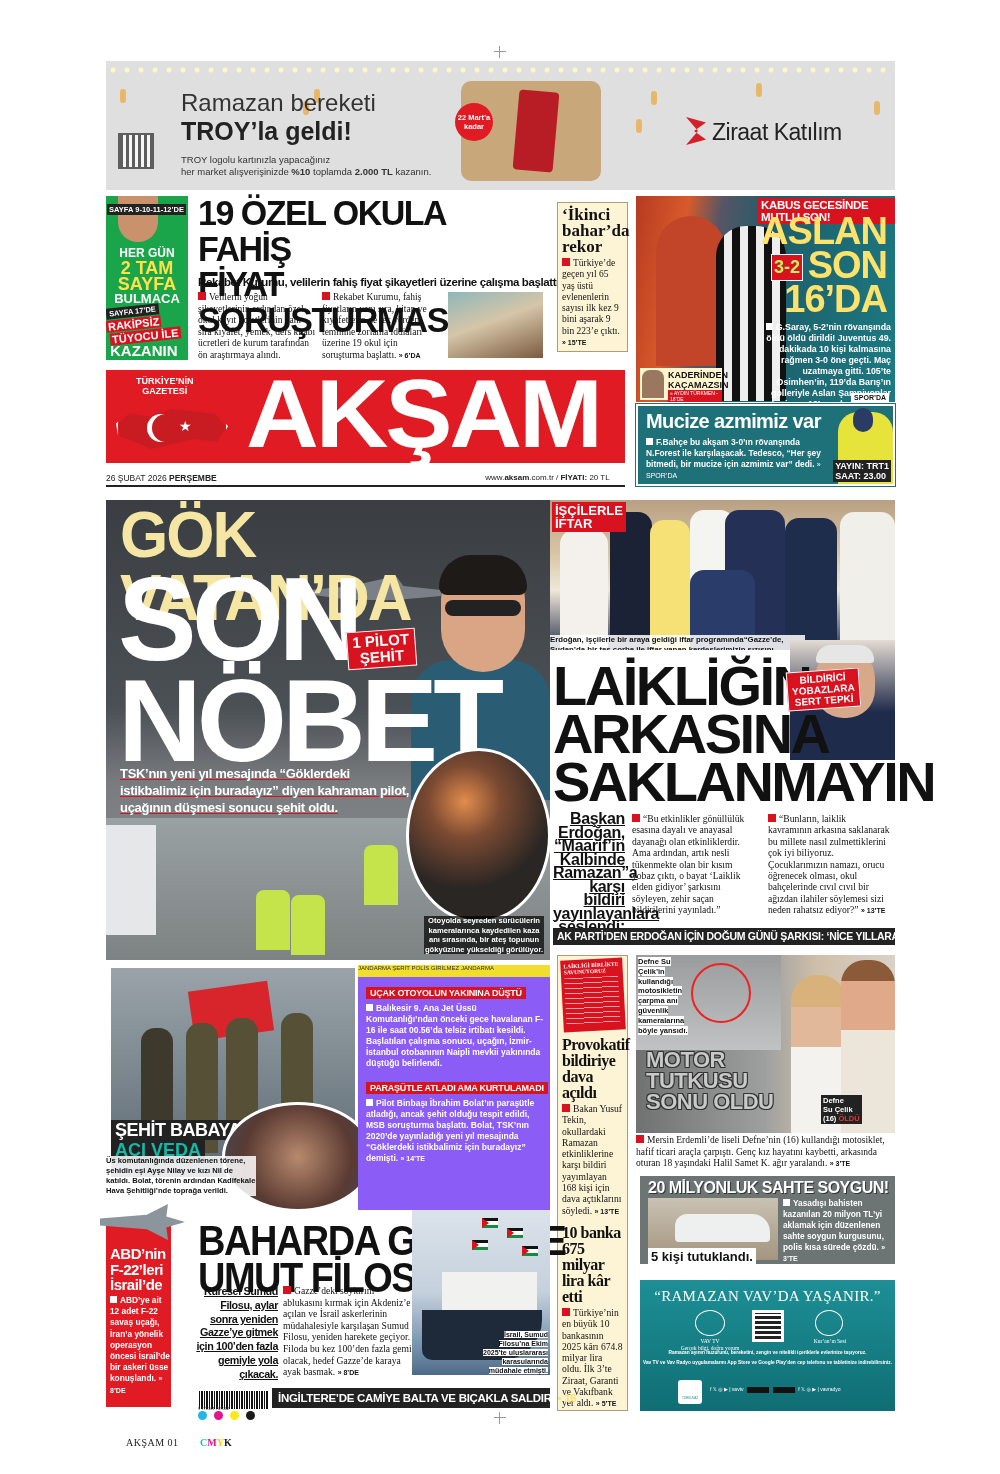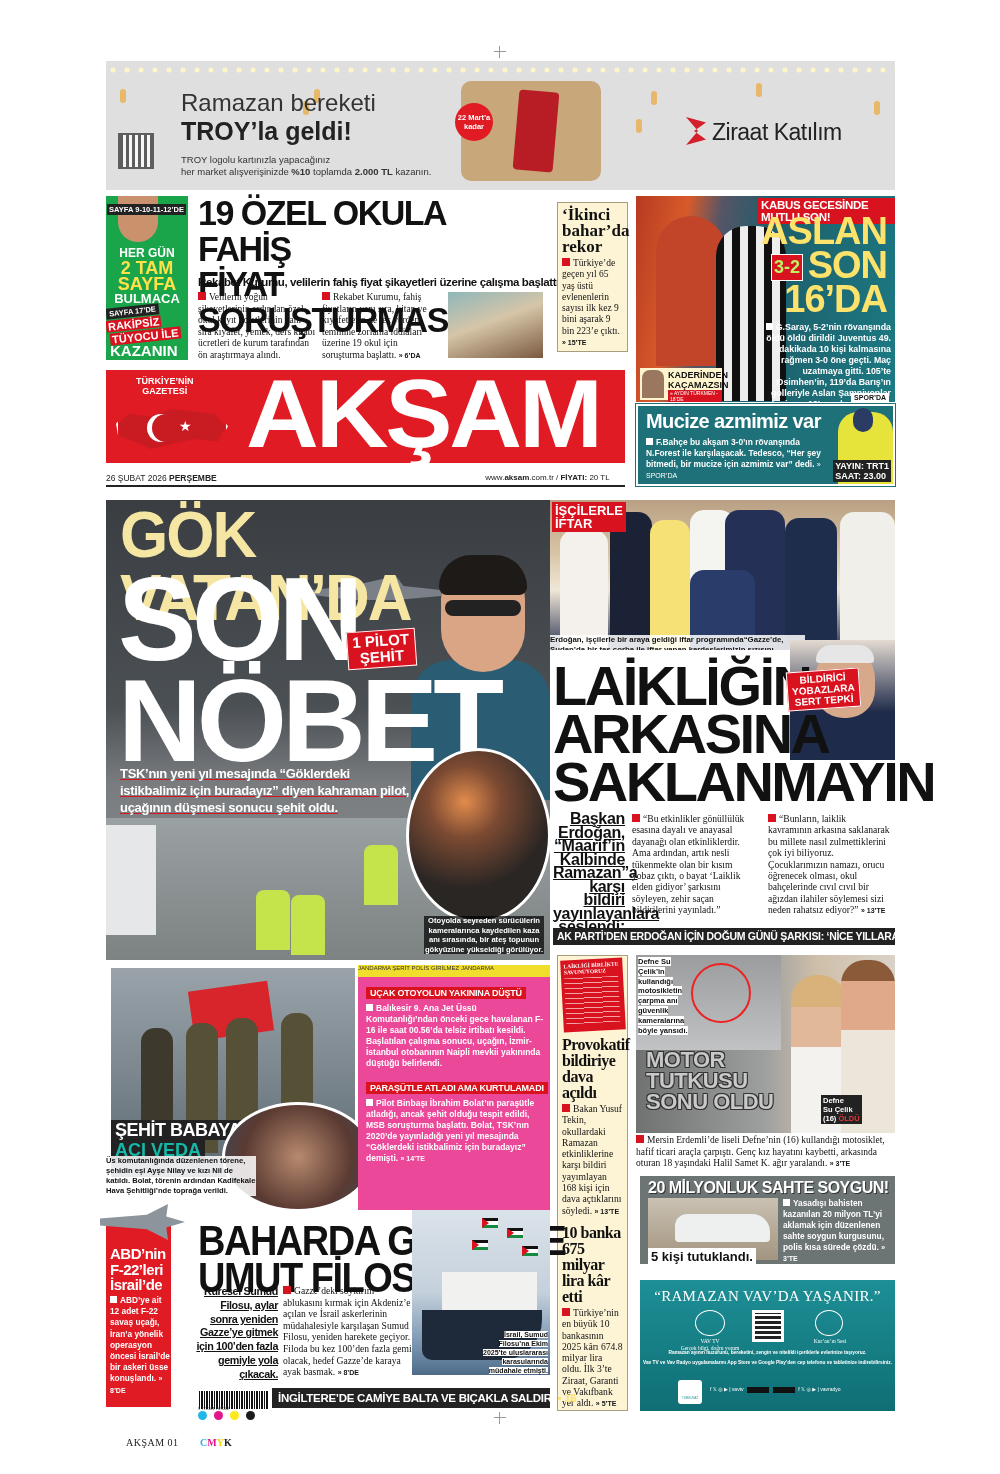--- a/index.html
+++ b/index.html
@@ -116,21 +116,21 @@
 
   
   #funeral { left: 108px; top: 965px; width: 250px; height: 215px; background: linear-gradient(180deg,#9aa3aa,#5d6a72); border: 3px solid #fff; overflow: hidden; }
   #fn-coffin { position: absolute; left: 80px; top: 18px; width: 80px; height: 50px; background: #d8252b; transform: rotate(-8deg); }
   .guard { position: absolute; width: 32px; height: 130px; background: #555036; border-radius: 14px 14px 0 0; }
   #fn-title { position: absolute; left: 0; top: 152px; background: #222; color: #fff; font-size: 18px; font-weight: 900; line-height: 18px; padding: 1px 4px; letter-spacing: -0.5px; }
   #fn-title2 { position: absolute; left: 0; top: 172px; background: #222; color: #14b8a6; font-size: 18px; font-weight: 900; line-height: 18px; padding: 1px 4px; }
   #fn-cap { left: 106px; top: 1156px; width: 150px; font-size: 7.6px; line-height: 10px; font-weight: bold; color: #111; background: rgba(255,255,255,0.85); }
   #fn-circle { left: 222px; top: 1102px; width: 152px; height: 110px; border-radius: 50%; background: radial-gradient(circle at 50% 50%,#b78a6e,#5a3a32 60%,#3e4a5a); border: 3px solid #fff; }
 
-  #crash-panel { left: 358px; top: 965px; width: 192px; height: 245px; background: #ec4899; overflow: hidden; }
+  #crash-panel { left: 358px; top: 965px; width: 192px; height: 245px; background: #8b5cf6; overflow: hidden; }
   #tape { position: absolute; left: 0; top: 0; width: 192px; height: 12px; background: #f1de2c; font-size: 6px; color: #333; overflow: hidden; white-space: nowrap; }
   .crash-h { position: absolute; left: 8px; background: #d8121e; color: #fff; font-size: 9px; font-weight: 900; padding: 1px 4px; letter-spacing: -0.2px; }
   .crash-t { position: absolute; left: 8px; width: 180px; font-size: 8.5px; line-height: 11px; color: #fff; font-weight: bold; }
 
   
   #iftar-photo { left: 550px; top: 500px; width: 345px; height: 150px; background: linear-gradient(180deg,#b9a084 0%,#d8c4a4 35%,#f0e7d8 60%,#2b3552 100%); overflow: hidden; }
   #iftar-tag { position: absolute; left: 2px; top: 2px; background: #d8121e; color: #fff; font-size: 13px; font-weight: 900; line-height: 13px; padding: 2px 3px; }
   .person { position: absolute; border-radius: 14px 14px 0 0; }
   #iftar-cap { position: absolute; left: 0; top: 135px; width: 255px; font-size: 7.8px; line-height: 10px; font-weight: bold; color: #111; background: rgba(255,255,255,0.85); }
   #erdogan-photo { left: 790px; top: 640px; width: 105px; height: 120px; background: linear-gradient(180deg,#e4dbd2,#1f2b4a 60%); overflow: hidden; }

